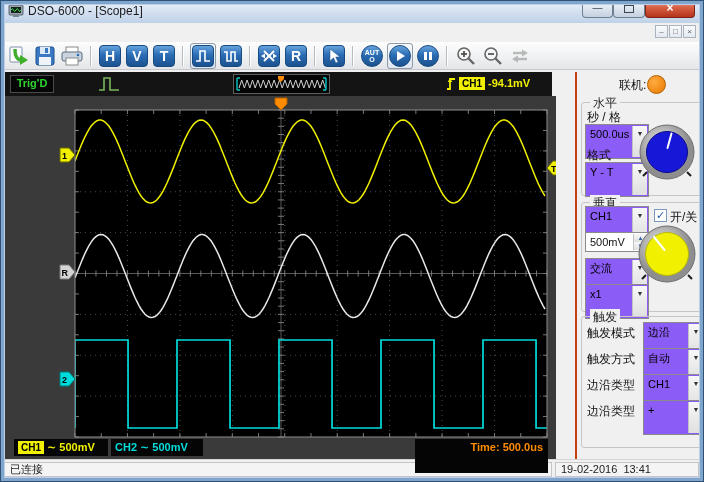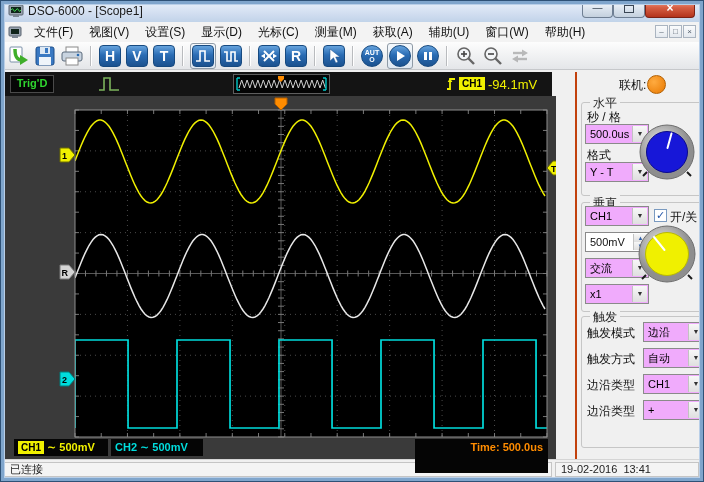--- a/index.html
+++ b/index.html
@@ -38,39 +38,39 @@
   .circ{width:22px;height:22px;border-radius:50%;border:1px solid #174a80;box-sizing:border-box;
         background:linear-gradient(#66a3dd,#2a6cb4 45%,#1c528f);color:#fff;
         display:flex;align-items:center;justify-content:center;}
   .sel{border:1px solid #8e9aa6;border-radius:3px;background:linear-gradient(#f4f8fc,#dfe8f2);padding:1px;}
   .auto-txt{font-size:7px;font-weight:bold;line-height:7px;width:15px;text-align:center;word-break:break-all;}
   
   .trigstrip{position:absolute;left:4px;top:72px;width:548px;height:24px;background:#141414;}
   .trigd{position:absolute;left:6px;top:3px;width:42px;height:16px;border:1px solid #4a4a4a;
          background:#060606;color:#2fd52f;font-weight:bold;font-size:11px;line-height:15px;text-align:center;}
   .chbadge{background:#f0f000;color:#000;font-weight:bold;font-size:10px;line-height:13px;padding:0 3px;}
-  .levtxt{color:#f0f000;font-weight:normal;font-size:13px;}
+  .levtxt{color:#f0f000;font-weight:bold;font-size:11px;}
   .preview{position:absolute;left:229px;top:2px;width:97px;height:20px;background:#050505;
            border:1px solid #5e5e5e;box-sizing:border-box;}
   
   .scope-wrap{position:absolute;left:4px;top:96px;width:552px;height:364px;background:#3a3a3a;}
   .freq{position:absolute;left:440px;top:116px;width:104px;text-align:right;color:#00dcdc;
         font-weight:bold;font-size:12px;z-index:5;}
   .chanbox{position:absolute;top:439px;height:17px;background:#050505;display:flex;align-items:center;
            padding:0 4px;box-sizing:border-box;z-index:5;font-size:11px;font-weight:bold;}
   .timebox{position:absolute;left:415px;top:439px;width:133px;height:34px;background:#050505;
            color:#ff8c00;font-size:11px;font-weight:bold;text-align:right;line-height:17px;
            padding-right:5px;box-sizing:border-box;z-index:5;}
   
   .panel{position:absolute;left:575px;top:72px;width:148px;height:388px;background:#f0f0f0;
          border-left:2px solid #c2410c;box-sizing:border-box;}
   .group{position:absolute;border:1px solid #c6c6c6;border-radius:3px;}
   .group-title{position:absolute;top:-8px;left:8px;background:#f0f0f0;padding:0 3px;font-size:12px;color:#222;}
   .plabel{position:absolute;font-size:12px;color:#111;line-height:14px;}
-  .combo{position:absolute;background:#f0abfc;border:1px solid #8a8a8a;box-sizing:border-box;height:20px;
+  .combo{position:absolute;background:#8b5cf6;border:1px solid #8a8a8a;box-sizing:border-box;height:35px;
          font-size:11px;line-height:18px;padding-left:4px;color:#000;}
   .combo .arr{position:absolute;right:1px;top:1px;bottom:1px;width:14px;
               background:linear-gradient(#f7f7f7,#dfdfdf);border-left:1px solid #c2c2c2;
               text-align:center;font-size:7px;line-height:16px;color:#333;}
   .spin{position:absolute;background:#fff;border:1px solid #8a8a8a;box-sizing:border-box;height:20px;
         font-size:11px;line-height:18px;padding-left:4px;}
   .spin .btns{position:absolute;right:1px;top:1px;bottom:1px;width:14px;display:flex;flex-direction:column;}
   .spin .btns span{flex:1;background:linear-gradient(#f7f7f7,#dfdfdf);border-left:1px solid #c2c2c2;
         font-size:6px;line-height:8px;text-align:center;color:#2f5fa8;}
   .checkbox{position:absolute;width:13px;height:13px;background:#fff;border:1px solid #7a9ac0;
@@ -98,37 +98,20 @@
       <rect x="3" y="4" width="10" height="6" fill="#10241a"></rect>
       <path d="M3,7 q1.5,-3 2.5,0 t2.5,0 t2.5,0 t2.5,0" stroke="#3fd04f" fill="none" stroke-width="1"></path>
       <rect x="5" y="12" width="6" height="2" fill="#7c8692"></rect>
     </svg>
     <span class="title-text">DSO-6000 - [Scope1]</span>
     <span class="tbtn" style="left:582px;width:31px">—</span>
     <span class="tbtn" style="left:613px;width:32px"><span class="maxglyph"></span></span>
     <span class="tbtn close" style="left:645px;width:50px">×</span>
   </div>
 
-  <div class="menubar">
-    <svg style="margin:0 4px 0 8px" width="14" height="14">
-      <rect x="1" y="2" width="12" height="9" rx="1" fill="#9aa4b0" stroke="#5a6470"></rect>
-      <rect x="3" y="4" width="8" height="5" fill="#10241a"></rect>
-      <rect x="4" y="11" width="6" height="2" fill="#7c8692"></rect>
-    </svg>
-    <span class="menu-item">文件(F)</span>
-    <span class="menu-item">视图(V)</span>
-    <span class="menu-item">设置(S)</span>
-    <span class="menu-item">显示(D)</span>
-    <span class="menu-item">光标(C)</span>
-    <span class="menu-item">测量(M)</span>
-    <span class="menu-item">获取(A)</span>
-    <span class="menu-item">辅助(U)</span>
-    <span class="menu-item">窗口(W)</span>
-    <span class="menu-item">帮助(H)</span>
-  </div>
   <div class="mdi-btns">
     <span class="mdi-btn">–</span>
     <span class="mdi-btn">□</span>
     <span class="mdi-btn">×</span>
   </div>
 
   <div class="toolbar">
     <span class="ti">
       <svg width="22" height="22">
         <rect x="3" y="2" width="12" height="15" rx="1" fill="#fff" stroke="#7a90a8"></rect>

